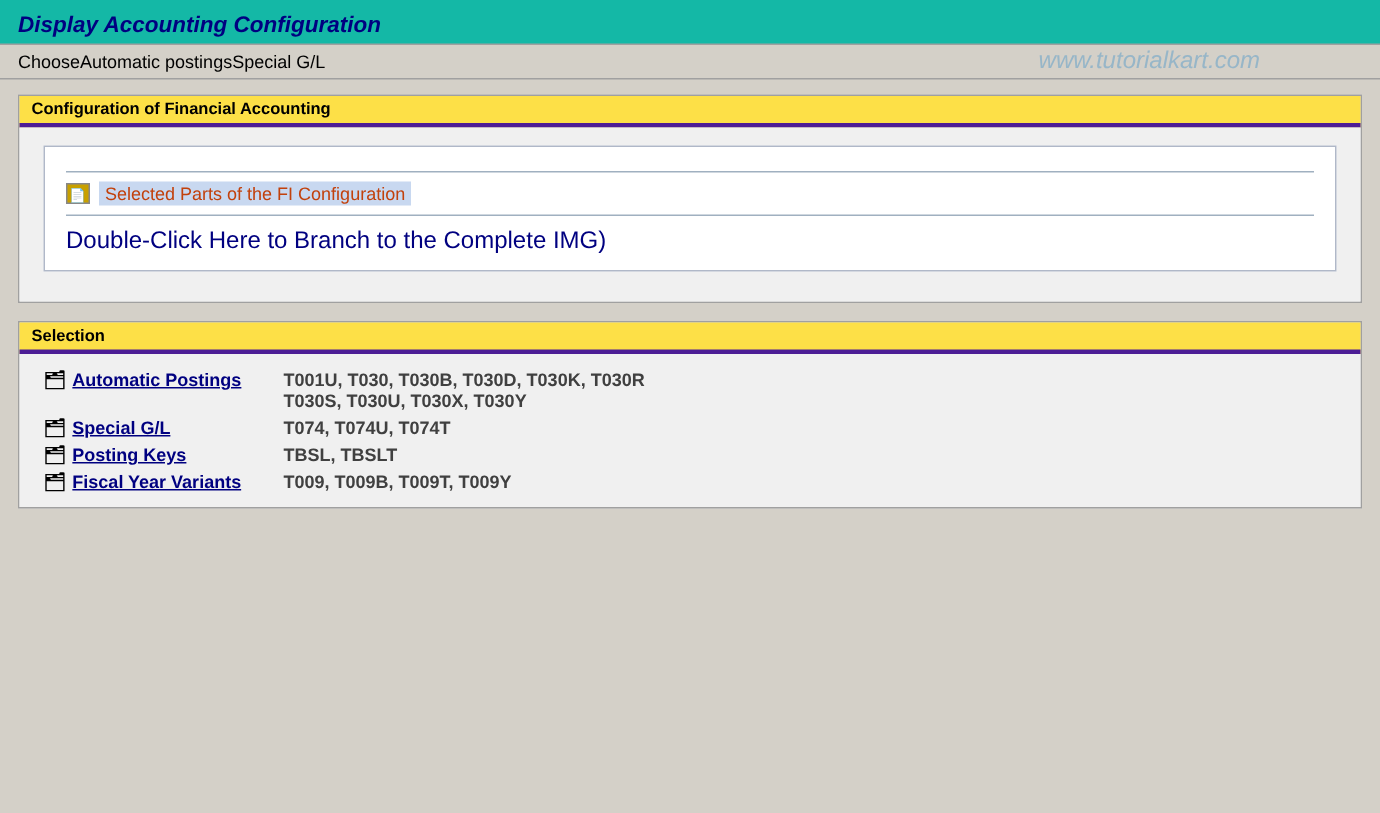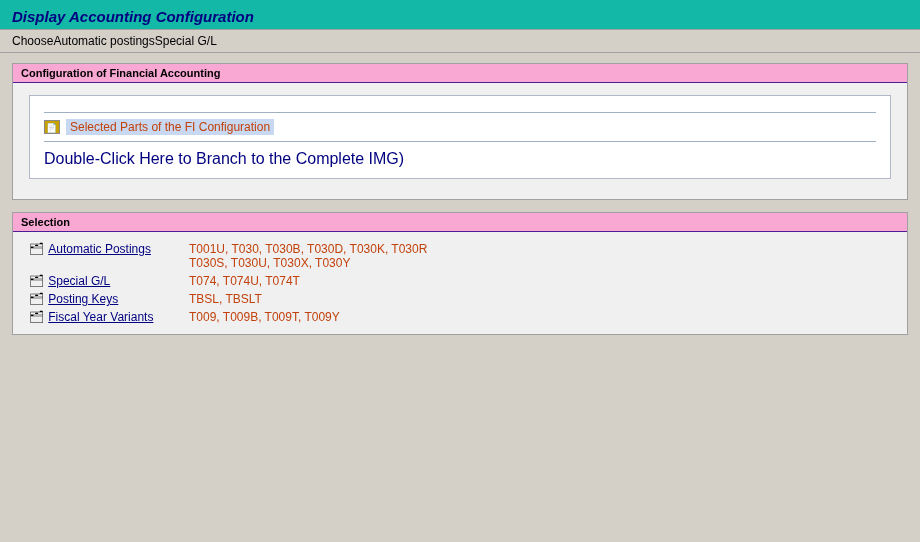--- a/index.html
+++ b/index.html
@@ -50,22 +50,22 @@
     .content {
       padding: 10px 12px;
     }
 
     .panel {
       border: 1px solid #a0a0a0;
       background: #e8e8e8;
       margin-bottom: 12px;
     }
     .panel-title {
-      background: #f9a8d4;
-      border-bottom: 1px solid #4c1d95;
+      background: #fde047;
+      border-bottom: 3px solid #4c1d95;
       padding: 3px 8px;
       font-size: 11px;
       font-weight: bold;
       color: #000;
     }
     .panel-body {
       padding: 12px 16px;
       background: #f0f0f0;
     }
 
@@ -107,27 +107,28 @@
       padding: 8px 12px;
     }
     .selection-table {
       width: 100%;
       border-collapse: collapse;
     }
     .selection-table td {
       padding: 2px 4px;
       vertical-align: top;
       font-size: 12px;
+      font-weight: bold;
     }
     .selection-table .item-col {
       width: 160px;
       white-space: nowrap;
     }
     .selection-table .codes-col {
-      color: #c2410c;
+      color: #404040;
     }
     .item-link {
       color: #000080;
       text-decoration: underline;
       cursor: pointer;
     }
     .item-icon {
       display: inline-block;
       margin-right: 4px;
       font-size: 13px;
@@ -137,20 +138,21 @@
 <body>
 
 <div class="title-bar">
   <h1>Display Accounting Configuration</h1>
 </div>
 
 <div class="menu-bar">
   <span class="menu-item">Choose</span>
   <span class="menu-item">Automatic postings</span>
   <span class="menu-item">Special G/L</span>
+  <span class="watermark">www.tutorialkart.com</span>
 </div>
 
 <div class="content">
 
   <div class="panel">
     <div class="panel-title">Configuration of Financial Accounting</div>
     <div class="panel-body">
       <div class="fi-config-box">
         <hr class="fi-config-separator">
         <div class="fi-selected-link">

